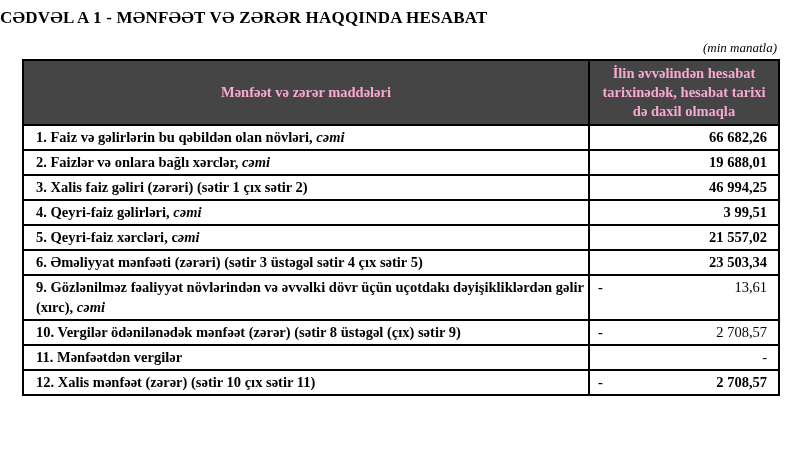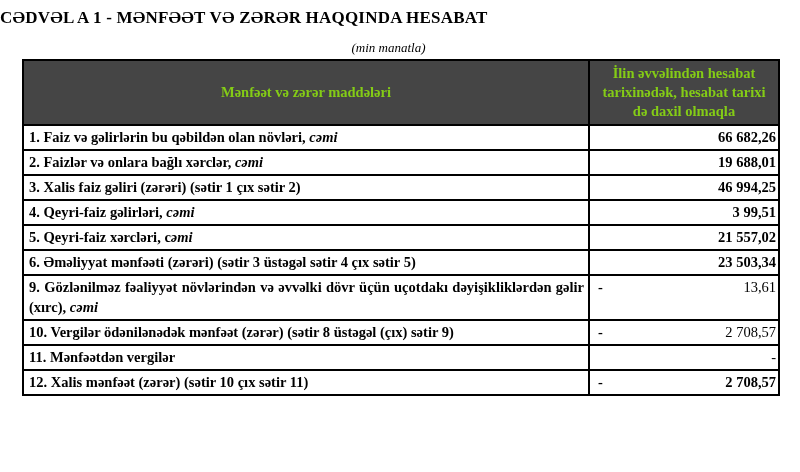--- a/index.html
+++ b/index.html
@@ -13,57 +13,57 @@
   }
   .page { padding-top: 6px; }
   .title {
     margin: 2px 0 12px 0;
     text-align: left;
     font-size: 17px;
     font-weight: bold;
     letter-spacing: 0.2px;
   }
   .unit-note {
-    text-align: center;
+    text-align: right;
     font-style: italic;
     font-size: 13px;
     margin: 0 23px 3px 0;
   }
   table.report {
     border-collapse: collapse;
     margin-left: 22px;
     width: 756px;
     table-layout: fixed;
   }
   .report th, .report td {
     border: 2px solid #000000;
   }
   .report th {
     background: #454545;
-    color: #84cc16;
+    color: #f9a8d4;
     font-size: 14.5px;
     font-weight: bold;
     text-align: center;
     vertical-align: middle;
     padding: 3px 8px;
     line-height: 19px;
   }
   .report th.value-head { height: 64px; }
   td.label {
     font-size: 14.5px;
     line-height: 20px;
-    padding: 1px 4px 2px 5px;
+    padding: 1px 4px 2px 12px;
     text-align: justify;
     vertical-align: top;
   }
   td.label.bold { font-weight: bold; }
   td.value {
     font-size: 14.5px;
     line-height: 20px;
-    padding: 1px 2px 2px 8px;
+    padding: 1px 11px 2px 8px;
     vertical-align: top;
   }
   .vwrap { display: flex; justify-content: space-between; }
   .dash { font-weight: bold; min-width: 6px; }
   .val { margin-left: auto; text-align: right; }
   td.value.bold .val, td.value.bold .dash { font-weight: bold; }
   i.lbl-italic { font-style: italic; }
 </style>
 </head>
 <body>

